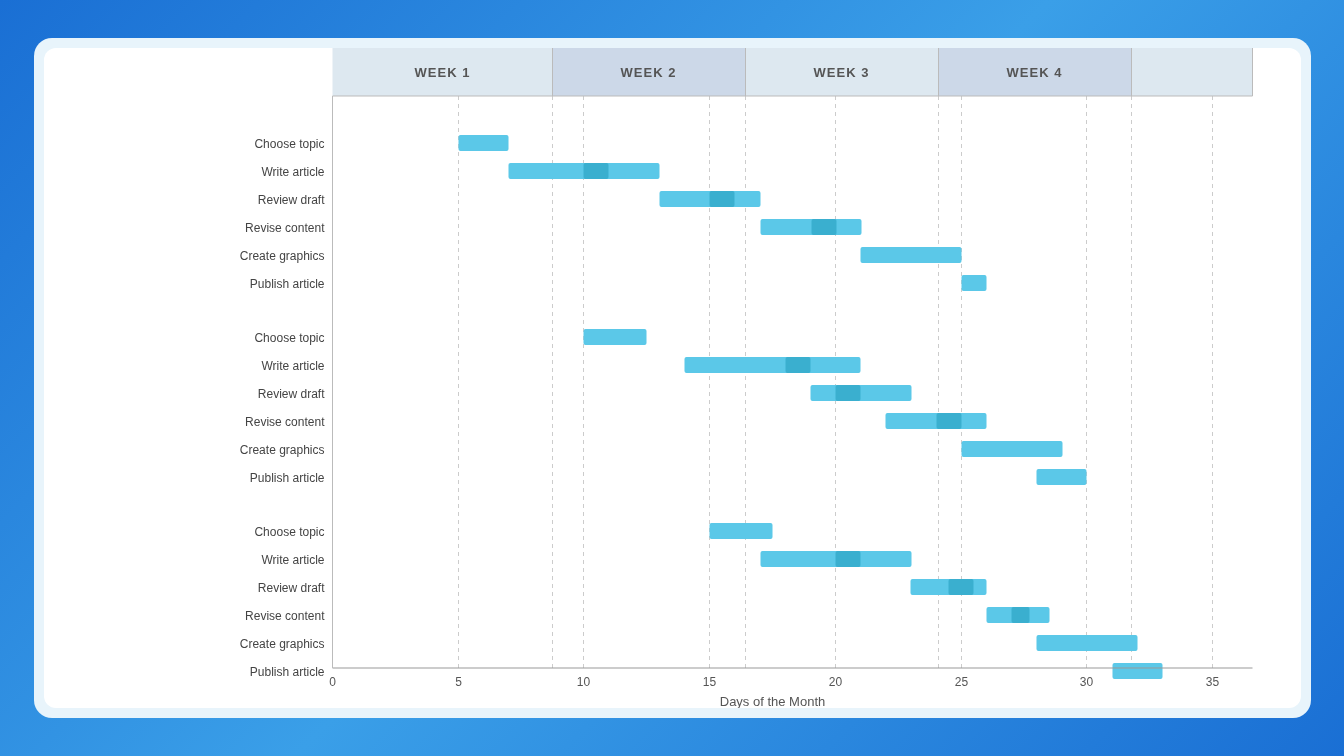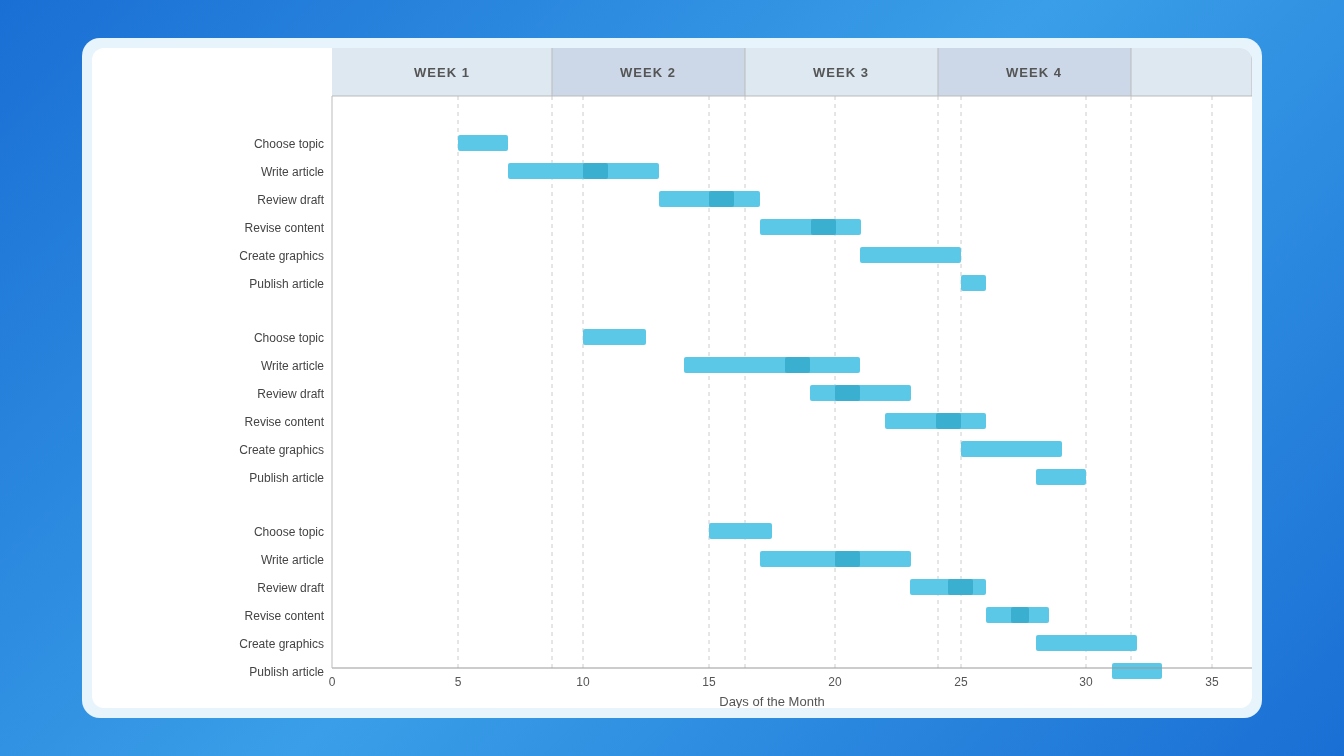--- a/index.html
+++ b/index.html
@@ -9,21 +9,21 @@
       background: linear-gradient(135deg, #1a6fd4 0%, #3a9fe8 50%, #1a6fd4 100%);
       display: flex;
       align-items: center;
       justify-content: center;
       font-family: Arial, sans-serif;
     }
     .chart-container {
       background: #e8f4fb;
       border-radius: 18px;
       padding: 10px;
-      width: 1180px;
+      width: 1277px;
       height: 680px;
     }
     .chart-inner {
       background: white;
       border-radius: 12px;
       width: 100%;
       height: 100%;
       position: relative;
       overflow: hidden;
     }

